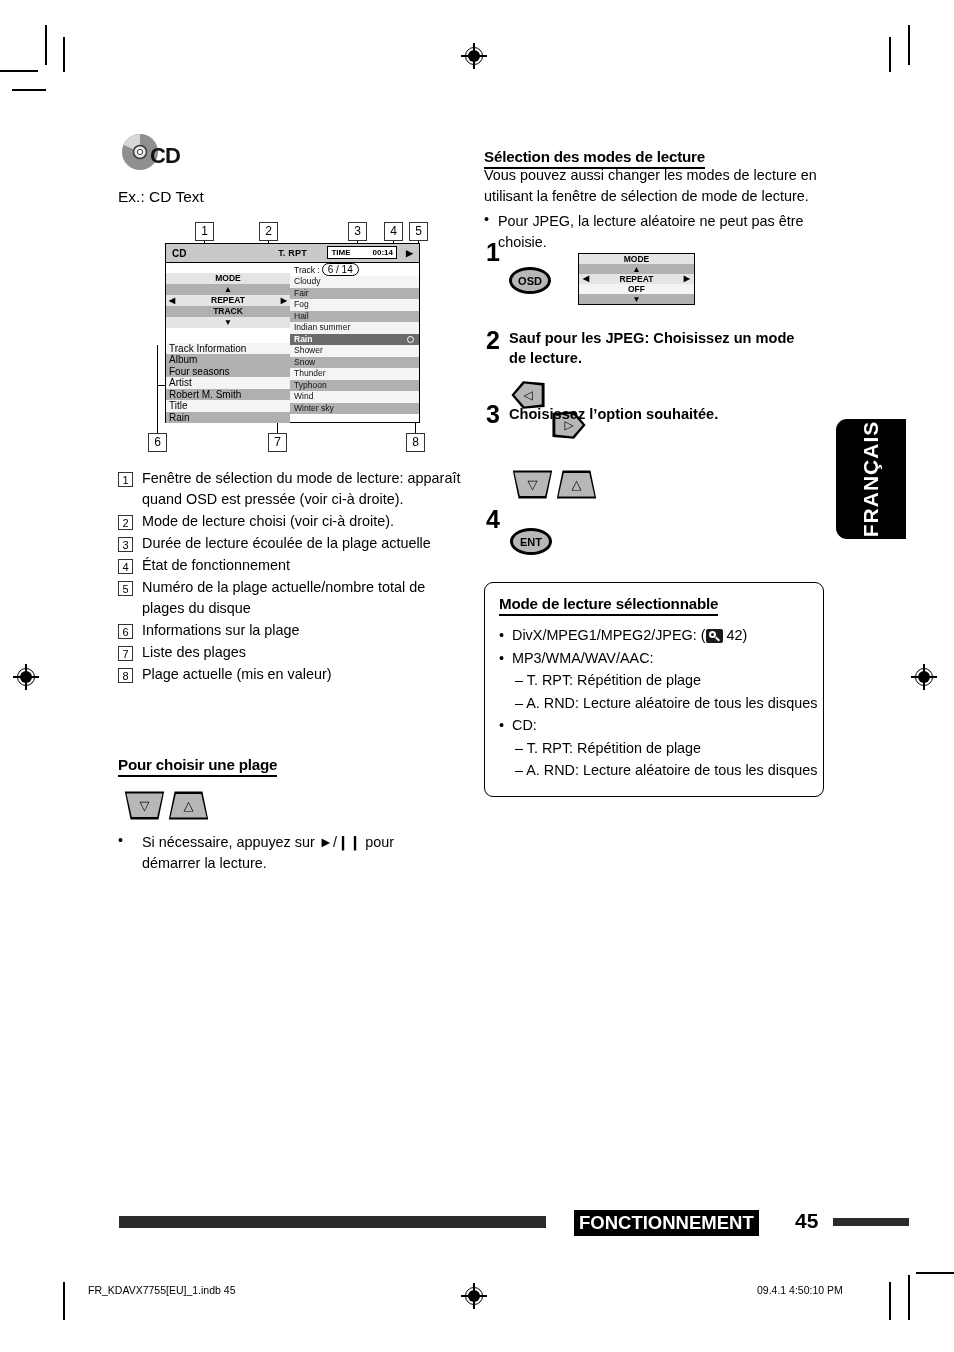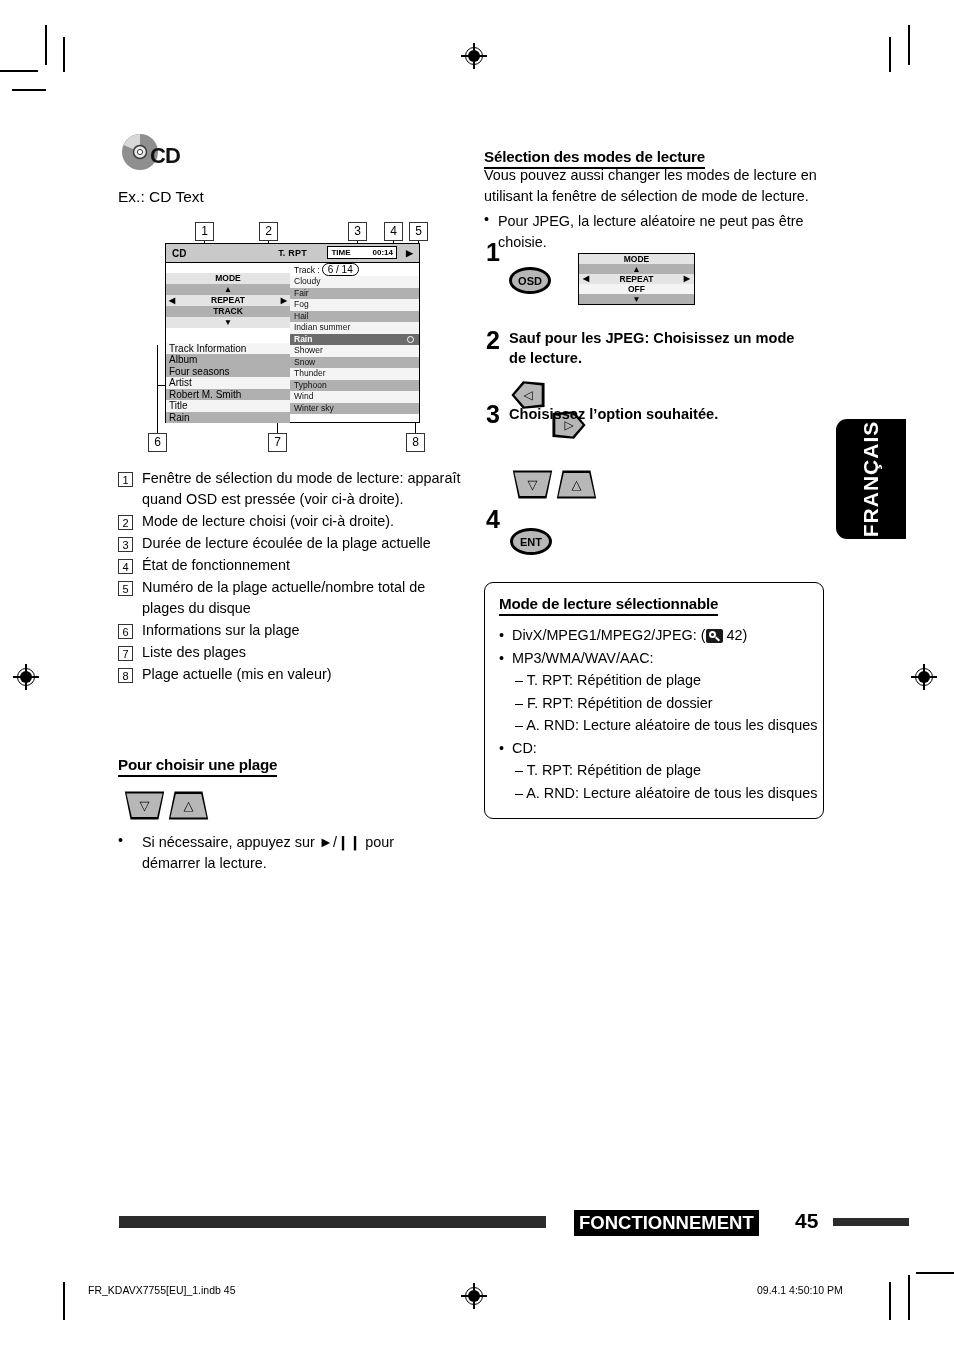--- a/index.html
+++ b/index.html
@@ -387,21 +387,20 @@
   <div class="nli">
     <span class="b">•</span>
     <span><span>DivX/MPEG1/MPEG2/JPEG: (</span><span class="magico"></span>&nbsp;<span>42)</span></span>
   </div>
 
   <div class="nli">
     <span class="b">•</span>
     <span>MP3/WMA/WAV/AAC:</span>
   </div>
   <div class="ndash">– T. RPT: Répétition de plage</div>
-  <div class="ndash">– F. RPT: Répétition de dossier</div>
   <div class="ndash">– A. RND: Lecture aléatoire de tous les disques</div>
 
   <div class="nli">
     <span class="b">•</span>
     <span>CD:</span>
   </div>
   <div class="ndash">– T. RPT: Répétition de plage</div>
   <div class="ndash">– A. RND: Lecture aléatoire de tous les disques</div>
 </div>
 

